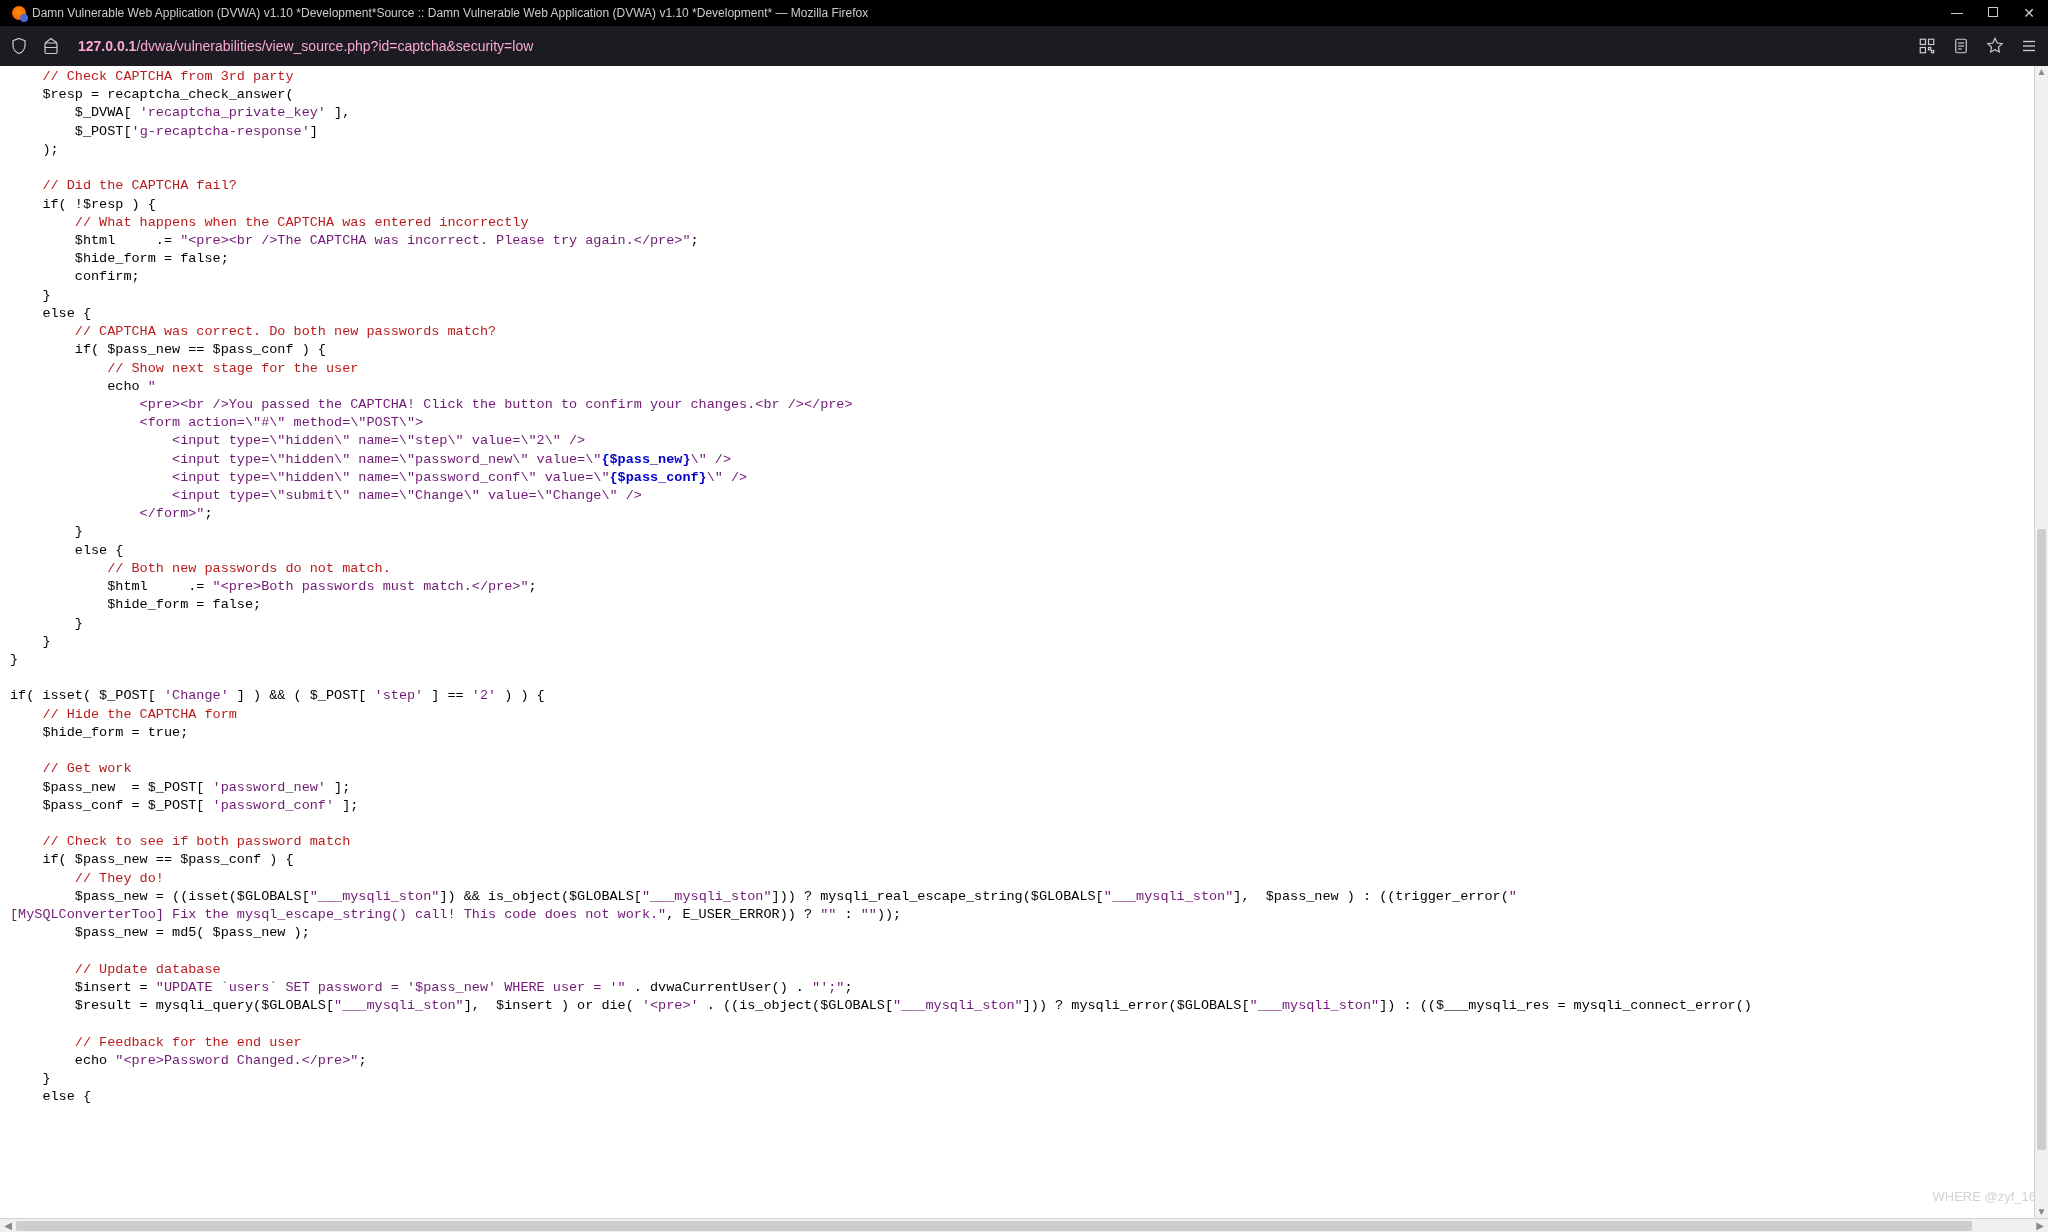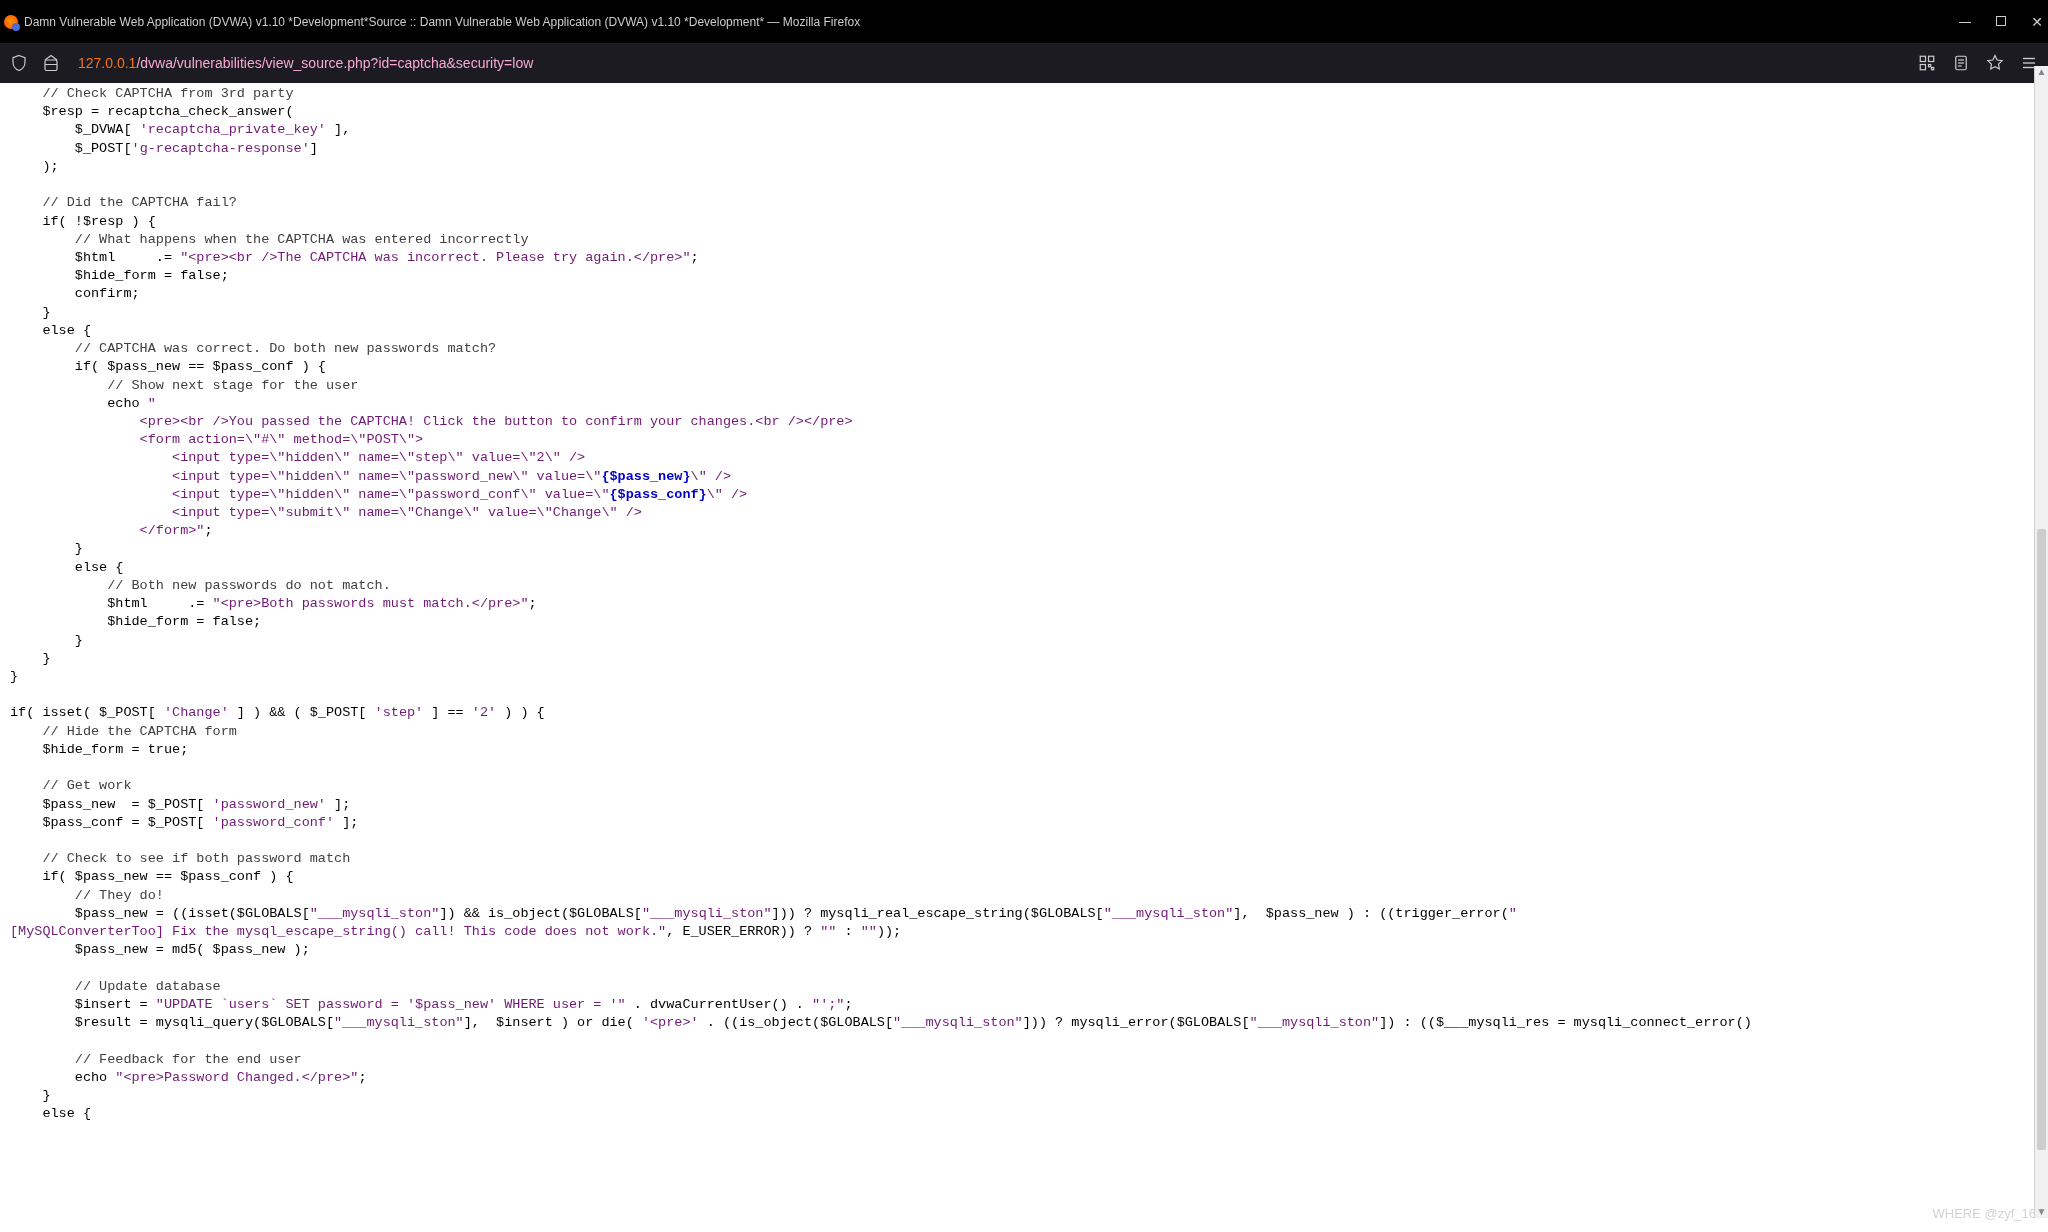--- a/index.html
+++ b/index.html
@@ -2,26 +2,26 @@
 <html><head>
 <meta charset="utf-8">
 <style>
   * { margin: 0; padding: 0; box-sizing: border-box; }
   body {
     font-family: -apple-system, BlinkMacSystemFont, "Segoe UI", sans-serif;
     background: #fff;
     overflow: hidden;
   }
   .titlebar {
-    height: 43px;
+    height: 26px;
     background: #000;
     color: #ccc;
     display: flex;
     align-items: center;
-    padding: 0 4px;
+    padding: 0 12px;
     font-size: 12px;
   }
   .titlebar-icon {
     width: 14px; height: 14px;
     background: radial-gradient(circle at 50% 45%, #ff9500 0%, #ff6a00 60%, #c93400 100%);
     border-radius: 50%;
     margin-right: 6px;
     position: relative;
   }
   .titlebar-icon::after {
@@ -48,38 +48,38 @@
     color: #ccc;
   }
   .tb-icon { width: 18px; height: 18px; display:flex; align-items:center; justify-content:center; cursor:pointer;}
   .tb-icon svg { width:18px; height:18px; }
   .urlbox {
     flex: 1;
     color: #eee;
     font-size: 14px;
     padding-left: 4px;
   }
-  .url-host { color:#f97316; }
+  .url-host { color:#f9a8d4;font-weight:bold; }
   .url-path { color:#f9a8d4; }
   .right-icons { display:flex; gap:16px; align-items:center;}
   .page {
     background: #fff;
     height: calc(1232px - 26px - 40px - 14px);
     overflow: hidden;
     position: relative;
   }
   pre.code {
     font-family: "Courier New", monospace;
     font-size: 13.5px;
     line-height: 1.35;
     padding: 2px 10px 10px 10px;
     white-space: pre;
     color: #000;
   }
-  .c  { color:#404040; }   
+  .c  { color:#b91c1c; }   
   .s  { color:#701a75; }   
   .v  { color:#0000cc;font-weight:bold; }
   .watermark {
     position: absolute;
     right: 12px;
     bottom: 14px;
     color: #d2d2d2;
     font-size: 13px;
     font-family: sans-serif;
     pointer-events: none;

